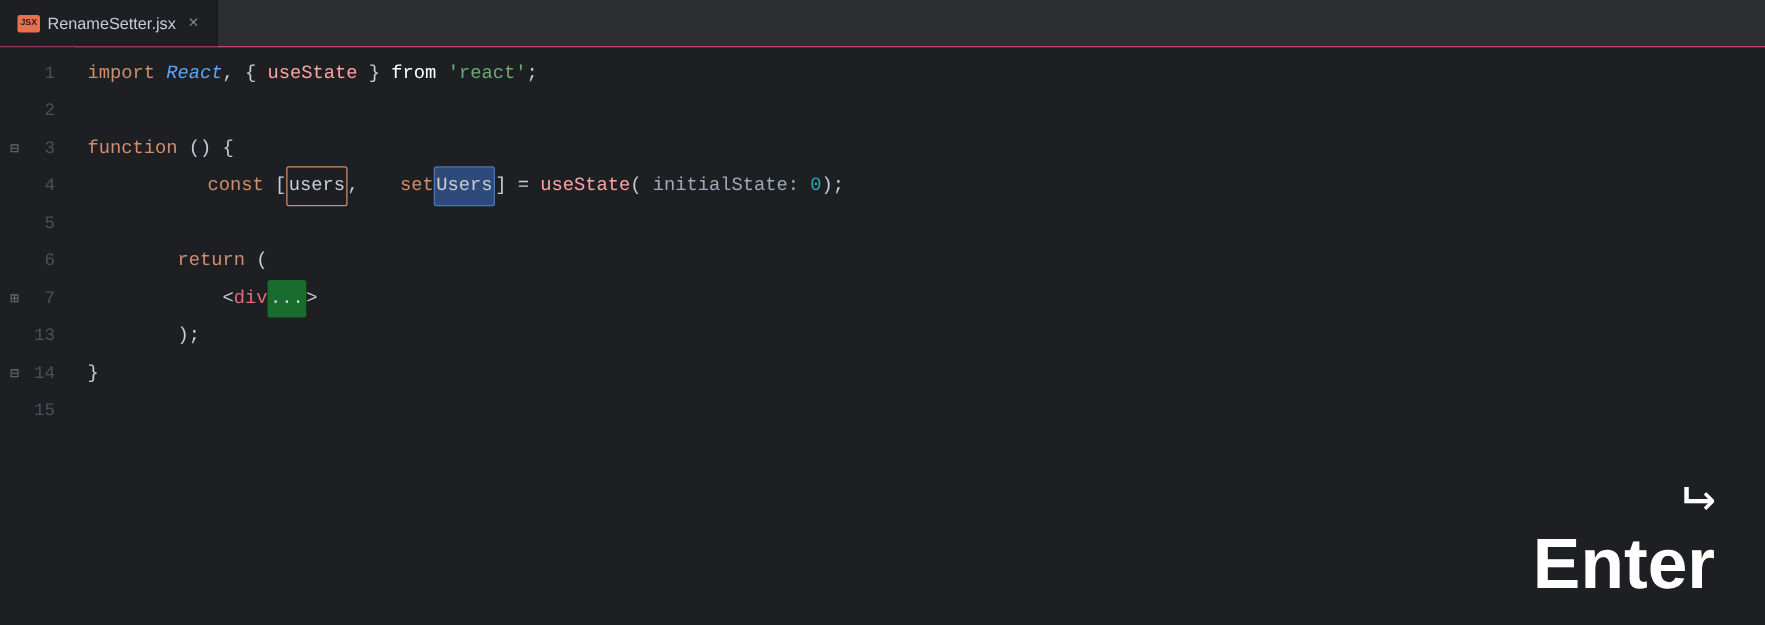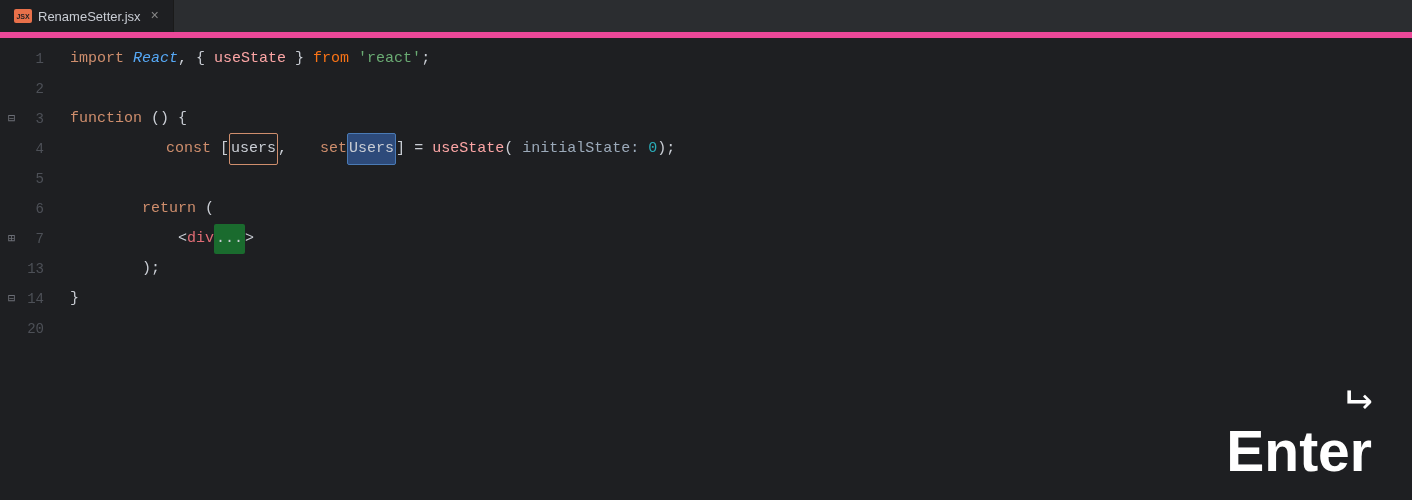--- a/index.html
+++ b/index.html
@@ -11,21 +11,21 @@
       font-family: 'Consolas', 'Courier New', monospace;
       overflow: hidden;
     }
 
     
     .tab-bar {
       display: flex;
       align-items: flex-start;
       background: #2b2d30;
       height: 38px;
-      border-bottom: 6px solid #ec4899;
+      border-bottom: 1px solid #ec4899;
     }
 
     .tab {
       display: flex;
       align-items: center;
       gap: 6px;
       padding: 0 14px;
       height: 100%;
       background: #1e1f22;
       border-right: 1px solid #1a1a1a;
@@ -108,21 +108,21 @@
       display: flex;
       align-items: center;
       padding-left: 10px;
       font-size: 15px;
       line-height: 30px;
       white-space: pre;
     }
 
     
     .kw-import { color: #cf8e6d; }          
-    .kw-from   { color: #f97316; }          
+    .kw-from   { color: #ffffff; }          
     .kw-function { color: #cf8e6d; }        
     .kw-const  { color: #cf8e6d; margin-left: 24px; }          
     .kw-return { color: #cf8e6d; }          
     .class-name { color: #56a8f5; font-style: italic; }   
     .hook-name  { color: #fca5a5; }         
     .fn-name    { color: #56c7e6; }         
     .string     { color: #6aab73; }         
     .punct      { color: #c9cdd4; }         
     .param-label{ color: #9caaba; }         
     .number     { color: #2aacb8; }         
@@ -216,21 +216,21 @@
       <span>7</span>
     </div>
     <div class="line-num">
         <span>13</span>
       </div>
     <div class="line-num">
       <span class="fold-icon">⊟</span>
       <span>14</span>
     </div>
     <div class="line-num">
-        <span>20</span>
+        <span>15</span>
       </div>
   </div>
 
   <div class="code-area">
 
     <div class="code-line">
       <span class="kw-import">import </span>
       <span class="class-name">React</span>
       <span class="punct">, { </span>
       <span class="hook-name">useState</span>

